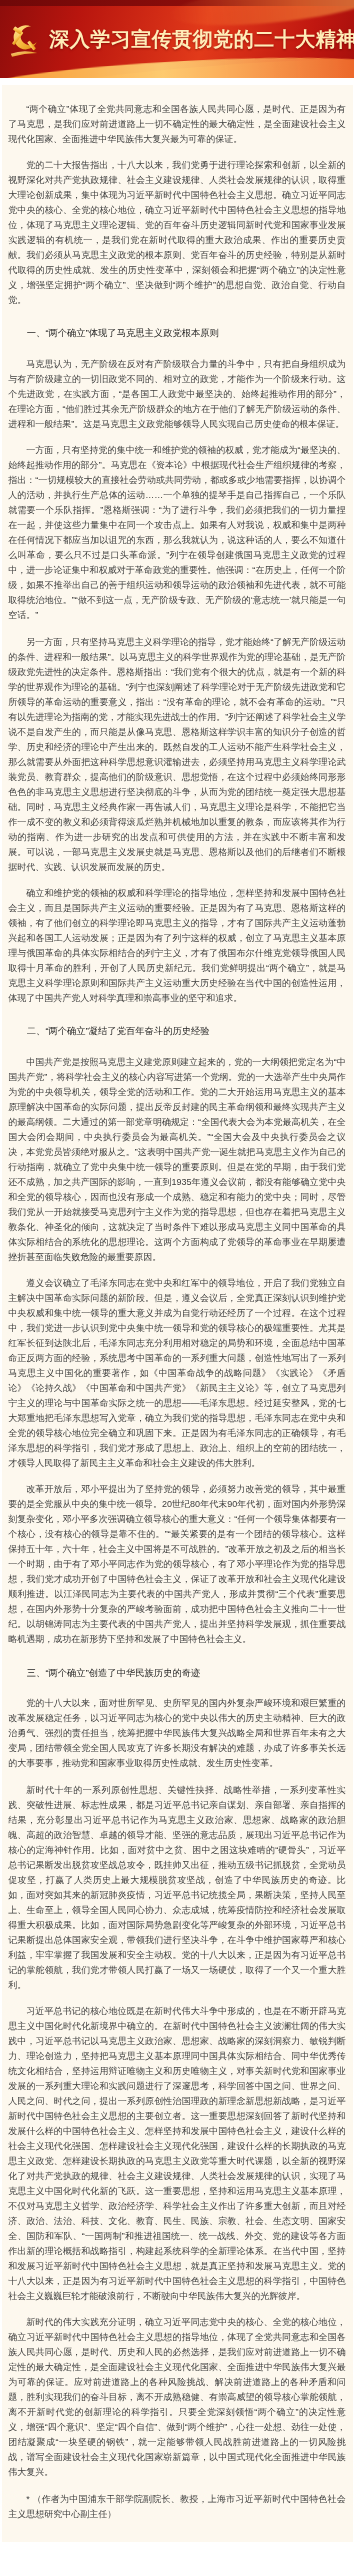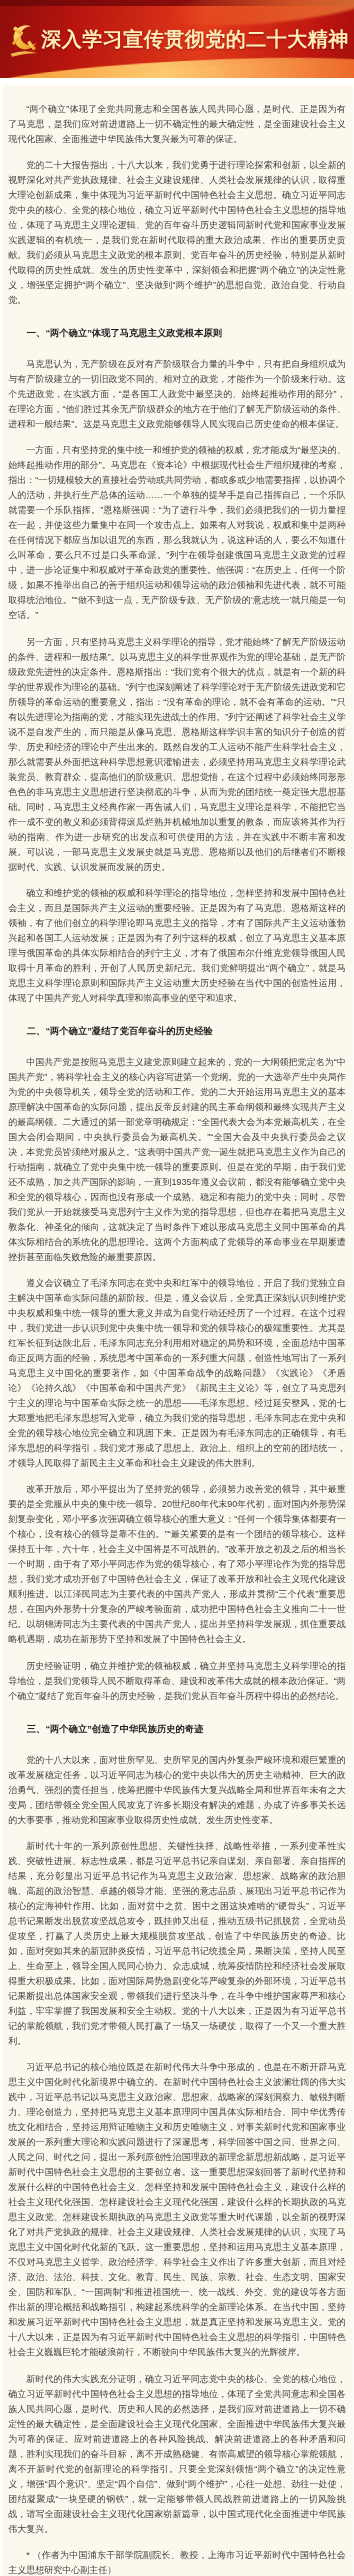--- a/index.html
+++ b/index.html
@@ -6,21 +6,21 @@
   body {
     width:354px;
     background:#ffffff;
     font-family:"Liberation Sans","DejaVu Sans",sans-serif;
   }
   
   .banner{
     position:relative; height:78px; overflow:hidden;
     background:linear-gradient(104deg,#8e0d0b 0%,#b8150e 22%,#d8291457%,#e23a1a 57%,#c01710 86%,#a50f0c 100%);
     background:linear-gradient(104deg,#8e0d0b 0%,#b8150e 22%,#e23a1a 57%,#c01710 86%,#a50f0c 100%);
-    display:flex; align-items:center; gap:2px; padding:0 9.3px; box-sizing:border-box;
+    display:flex; align-items:center; gap:10px; padding:0 9.3px; box-sizing:border-box;
   }
   .banner::before{
     content:""; position:absolute; left:0; top:0; width:100%; height:6.2px;
     background:linear-gradient(90deg,#6f0808,#8e0d0b 60%,#a21414);
   }
   .ribbon{ position:absolute; pointer-events:none; }
   .ribbon.w1{
     left:-8%; bottom:-18.5px; width:120%; height:36px; border-radius:50%;
     background:linear-gradient(90deg,rgba(255,158,46,.95),rgba(255,214,120,.9) 45%,rgba(243,90,30,.85));
     transform:rotate(-3deg); filter:blur(0.5px);
@@ -42,21 +42,21 @@
   }
   
   .content{
     margin:7.2px 1.5px 0; background:#fdf8ee; padding:16.5px 6.7px 9.3px; box-sizing:border-box;
   }
   .para{
     font-size:9px; line-height:15px; color:#3c3c3c;
     text-align:justify; text-indent:2em; margin:0 0 11.3px;
   }
   .sec-heading{
-    font-size:9.3px; line-height:15px; font-weight:bold; color:#1f1f1f;
+    font-size:9.3px; line-height:15px; font-weight:normal; color:#1f1f1f;
     text-indent:2em; margin:18.5px 0 15.5px;
   }
   .author-note{ margin-top:2.1px; }
 </style>
 </head>
 <body>
 
 <div class="banner">
   <div class="ribbon w2"></div>
   <div class="ribbon w1"></div>
@@ -97,21 +97,20 @@
       <p class="para">一方面，只有坚持党的集中统一和维护党的领袖的权威，党才能成为“最坚决的、始终起推动作用的部分”。马克思在《资本论》中根据现代社会生产组织规律的考察，指出：“一切规模较大的直接社会劳动或共同劳动，都或多或少地需要指挥，以协调个人的活动，并执行生产总体的运动……一个单独的提琴手是自己指挥自己，一个乐队就需要一个乐队指挥。”恩格斯强调：“为了进行斗争，我们必须把我们的一切力量捏在一起，并使这些力量集中在同一个攻击点上。如果有人对我说，权威和集中是两种在任何情况下都应当加以诅咒的东西，那么我就认为，说这种话的人，要么不知道什么叫革命，要么只不过是口头革命派。”列宁在领导创建俄国马克思主义政党的过程中，进一步论证集中和权威对于革命政党的重要性。他强调：“在历史上，任何一个阶级，如果不推举出自己的善于组织运动和领导运动的政治领袖和先进代表，就不可能取得统治地位。”“做不到这一点，无产阶级专政、无产阶级的‘意志统一’就只能是一句空话。”</p>
       <p class="para">另一方面，只有坚持马克思主义科学理论的指导，党才能始终“了解无产阶级运动的条件、进程和一般结果”。以马克思主义的科学世界观作为党的理论基础，是无产阶级政党先进性的决定条件。恩格斯指出：“我们党有个很大的优点，就是有一个新的科学的世界观作为理论的基础。”列宁也深刻阐述了科学理论对于无产阶级先进政党和它所领导的革命运动的重要意义，指出：“没有革命的理论，就不会有革命的运动。”“只有以先进理论为指南的党，才能实现先进战士的作用。”列宁还阐述了科学社会主义学说不是自发产生的，而只能是从像马克思、恩格斯这样学识丰富的知识分子创造的哲学、历史和经济的理论中产生出来的。既然自发的工人运动不能产生科学社会主义，那么就需要从外面把这种科学思想意识灌输进去，必须坚持用马克思主义科学理论武装党员、教育群众，提高他们的阶级意识、思想觉悟，在这个过程中必须始终同形形色色的非马克思主义思想进行坚决彻底的斗争，从而为党的团结统一奠定强大思想基础。同时，马克思主义经典作家一再告诫人们，马克思主义理论是科学，不能把它当作一成不变的教义和必须背得滚瓜烂熟并机械地加以重复的教条，而应该将其作为行动的指南、作为进一步研究的出发点和可供使用的方法，并在实践中不断丰富和发展。可以说，一部马克思主义发展史就是马克思、恩格斯以及他们的后继者们不断根据时代、实践、认识发展而发展的历史。</p>
       <p class="para">确立和维护党的领袖的权威和科学理论的指导地位，怎样坚持和发展中国特色社会主义，而且是国际共产主义运动的重要经验。正是因为有了马克思、恩格斯这样的领袖，有了他们创立的科学理论即马克思主义的指导，才有了国际共产主义运动蓬勃兴起和各国工人运动发展；正是因为有了列宁这样的权威，创立了马克思主义基本原理与俄国革命的具体实际相结合的列宁主义，才有了俄国布尔什维克党领导俄国人民取得十月革命的胜利，开创了人民历史新纪元。我们党鲜明提出“两个确立”，就是马克思主义科学理论原则和国际共产主义运动重大历史经验在当代中国的创造性运用，体现了中国共产党人对科学真理和崇高事业的坚守和追求。</p>
     </div>
 
   <h2 class="sec-heading">二、“两个确立”凝结了党百年奋斗的历史经验</h2>
   <div>
       <p class="para">中国共产党是按照马克思主义建党原则建立起来的，党的一大纲领把党定名为“中国共产党”，将科学社会主义的核心内容写进第一个党纲。党的一大选举产生中央局作为党的中央领导机关，领导全党的活动和工作。党的二大开始运用马克思主义的基本原理解决中国革命的实际问题，提出反帝反封建的民主革命纲领和最终实现共产主义的最高纲领。二大通过的第一部党章明确规定：“全国代表大会为本党最高机关，在全国大会闭会期间，中央执行委员会为最高机关。”“全国大会及中央执行委员会之议决，本党党员皆须绝对服从之。”这表明中国共产党一诞生就把马克思主义作为自己的行动指南，就确立了党中央集中统一领导的重要原则。但是在党的早期，由于我们党还不成熟，加之共产国际的影响，一直到1935年遵义会议前，都没有能够确立党中央和全党的领导核心，因而也没有形成一个成熟、稳定和有能力的党中央；同时，尽管我们党从一开始就接受马克思列宁主义作为党的指导思想，但也存在着把马克思主义教条化、神圣化的倾向，这就决定了当时条件下难以形成马克思主义同中国革命的具体实际相结合的系统化的思想理论。这两个方面构成了党领导的革命事业在早期屡遭挫折甚至面临失败危险的最重要原因。</p>
       <p class="para">遵义会议确立了毛泽东同志在党中央和红军中的领导地位，开启了我们党独立自主解决中国革命实际问题的新阶段。但是，遵义会议后，全党真正深刻认识到维护党中央权威和集中统一领导的重大意义并成为自觉行动还经历了一个过程。在这个过程中，我们党进一步认识到党中央集中统一领导和党的领导核心的极端重要性。尤其是红军长征到达陕北后，毛泽东同志充分利用相对稳定的局势和环境，全面总结中国革命正反两方面的经验，系统思考中国革命的一系列重大问题，创造性地写出了一系列马克思主义中国化的重要著作，如《中国革命战争的战略问题》《实践论》《矛盾论》《论持久战》《中国革命和中国共产党》《新民主主义论》等，创立了马克思列宁主义的理论与中国革命实际之统一的思想——毛泽东思想。经过延安整风，党的七大郑重地把毛泽东思想写入党章，确立为我们党的指导思想，毛泽东同志在党中央和全党的领导核心地位完全确立和巩固下来。正是因为有毛泽东同志的正确领导，有毛泽东思想的科学指引，我们党才形成了思想上、政治上、组织上的空前的团结统一，才领导人民取得了新民主主义革命和社会主义建设的伟大胜利。</p>
       <p class="para">改革开放后，邓小平提出为了坚持党的领导，必须努力改善党的领导，其中最重要的是全党服从中央的集中统一领导。20世纪80年代末90年代初，面对国内外形势深刻复杂变化，邓小平多次强调确立领导核心的重大意义：“任何一个领导集体都要有一个核心，没有核心的领导是靠不住的。”“最关紧要的是有一个团结的领导核心。这样保持五十年，六十年，社会主义中国将是不可战胜的。”改革开放之初及之后的相当长一个时期，由于有了邓小平同志作为党的领导核心，有了邓小平理论作为党的指导思想，我们党才成功开创了中国特色社会主义，保证了改革开放和社会主义现代化建设顺利推进。以江泽民同志为主要代表的中国共产党人，形成并贯彻“三个代表”重要思想，在国内外形势十分复杂的严峻考验面前，成功把中国特色社会主义推向二十一世纪。以胡锦涛同志为主要代表的中国共产党人，提出并坚持科学发展观，抓住重要战略机遇期，成功在新形势下坚持和发展了中国特色社会主义。</p>
-      <p class="para">历史经验证明，确立并维护党的领袖权威，确立并坚持马克思主义科学理论的指导地位，是我们党领导人民不断取得革命、建设和改革伟大成就的根本政治保证。“两个确立”凝结了党百年奋斗的历史经验，是我们党从百年奋斗历程中得出的必然结论。</p>
     </div>
 
   <h2 class="sec-heading">三、“两个确立”创造了中华民族历史的奇迹</h2>
   <div>
       <p class="para">党的十八大以来，面对世所罕见、史所罕见的国内外复杂严峻环境和艰巨繁重的改革发展稳定任务，以习近平同志为核心的党中央以伟大的历史主动精神、巨大的政治勇气、强烈的责任担当，统筹把握中华民族伟大复兴战略全局和世界百年未有之大变局，团结带领全党全国人民攻克了许多长期没有解决的难题，办成了许多事关长远的大事要事，推动党和国家事业取得历史性成就、发生历史性变革。</p>
       <p class="para">新时代十年的一系列原创性思想、关键性抉择、战略性举措，一系列变革性实践、突破性进展、标志性成果，都是习近平总书记亲自谋划、亲自部署、亲自指挥的结果，充分彰显出习近平总书记作为马克思主义政治家、思想家、战略家的政治胆魄、高超的政治智慧、卓越的领导才能、坚强的意志品质，展现出习近平总书记作为核心的定海神针作用。比如，面对贫中之贫、困中之困这块难啃的“硬骨头”，习近平总书记果断发出脱贫攻坚战总攻令，既挂帅又出征，推动五级书记抓脱贫，全党动员促攻坚，打赢了人类历史上最大规模脱贫攻坚战，创造了中华民族历史的奇迹。比如，面对突如其来的新冠肺炎疫情，习近平总书记统揽全局，果断决策，坚持人民至上、生命至上，领导全国人民同心协力、众志成城，统筹疫情防控和经济社会发展取得重大积极成果。比如，面对国际局势急剧变化等严峻复杂的外部环境，习近平总书记果断提出总体国家安全观，带领我们进行坚决斗争，在斗争中维护国家尊严和核心利益，牢牢掌握了我国发展和安全主动权。党的十八大以来，正是因为有习近平总书记的掌舵领航，我们党才带领人民打赢了一场又一场硬仗，取得了一个又一个重大胜利。</p>
       <p class="para">习近平总书记的核心地位既是在新时代伟大斗争中形成的，也是在不断开辟马克思主义中国化时代化新境界中确立的。在新时代中国特色社会主义波澜壮阔的伟大实践中，习近平总书记以马克思主义政治家、思想家、战略家的深刻洞察力、敏锐判断力、理论创造力，坚持把马克思主义基本原理同中国具体实际相结合、同中华优秀传统文化相结合，坚持运用辩证唯物主义和历史唯物主义，对事关新时代党和国家事业发展的一系列重大理论和实践问题进行了深邃思考，科学回答中国之问、世界之问、人民之问、时代之问，提出一系列原创性治国理政的新理念新思想新战略，是习近平新时代中国特色社会主义思想的主要创立者。这一重要思想深刻回答了新时代坚持和发展什么样的中国特色社会主义、怎样坚持和发展中国特色社会主义，建设什么样的社会主义现代化强国、怎样建设社会主义现代化强国，建设什么样的长期执政的马克思主义政党、怎样建设长期执政的马克思主义政党等重大时代课题，以全新的视野深化了对共产党执政的规律、社会主义建设规律、人类社会发展规律的认识，实现了马克思主义中国化时代化新的飞跃。这一重要思想，坚持和运用马克思主义基本原理，不仅对马克思主义哲学、政治经济学、科学社会主义作出了许多重大创新，而且对经济、政治、法治、科技、文化、教育、民生、民族、宗教、社会、生态文明、国家安全、国防和军队、“一国两制”和推进祖国统一、统一战线、外交、党的建设等各方面作出新的理论概括和战略指引，构建起系统科学的全新理论体系。在当代中国，坚持和发展习近平新时代中国特色社会主义思想，就是真正坚持和发展马克思主义。党的十八大以来，正是因为有习近平新时代中国特色社会主义思想的科学指引，中国特色社会主义巍巍巨轮才能破浪前行，不断驶向中华民族伟大复兴的光辉彼岸。</p>
       <p class="para">新时代的伟大实践充分证明，确立习近平同志党中央的核心、全党的核心地位，确立习近平新时代中国特色社会主义思想的指导地位，体现了全党共同意志和全国各族人民共同心愿，是时代、历史和人民的必然选择，是我们应对前进道路上一切不确定性的最大确定性，是全面建设社会主义现代化国家、全面推进中华民族伟大复兴最为可靠的保证。应对前进道路上的各种风险挑战、解决前进道路上的各种矛盾和问题，胜利实现我们的奋斗目标，离不开成熟稳健、有崇高威望的领导核心掌舵领航，离不开新时代党的创新理论的科学指引。只要全党深刻领悟“两个确立”的决定性意义，增强“四个意识”、坚定“四个自信”、做到“两个维护”，心往一处想、劲往一处使，团结凝聚成“一块坚硬的钢铁”，就一定能够带领人民战胜前进道路上的一切风险挑战，谱写全面建设社会主义现代化国家崭新篇章，以中国式现代化全面推进中华民族伟大复兴。</p>
     </div>
 

